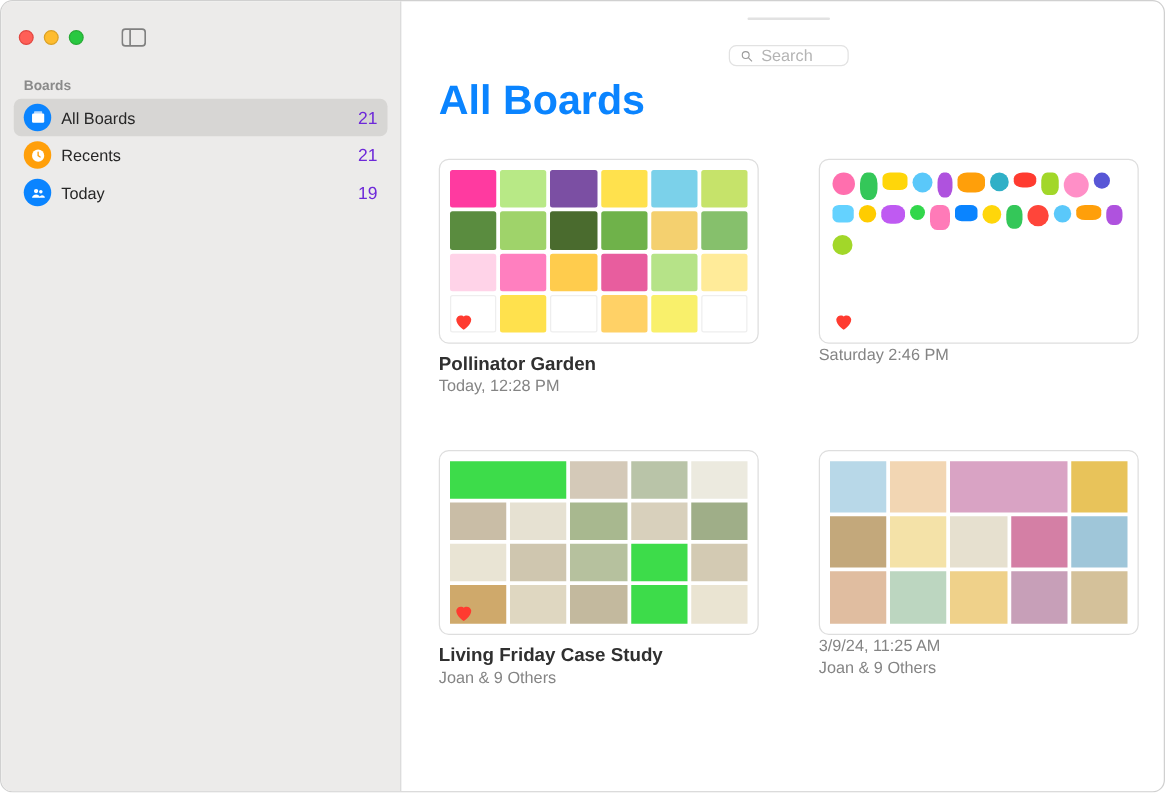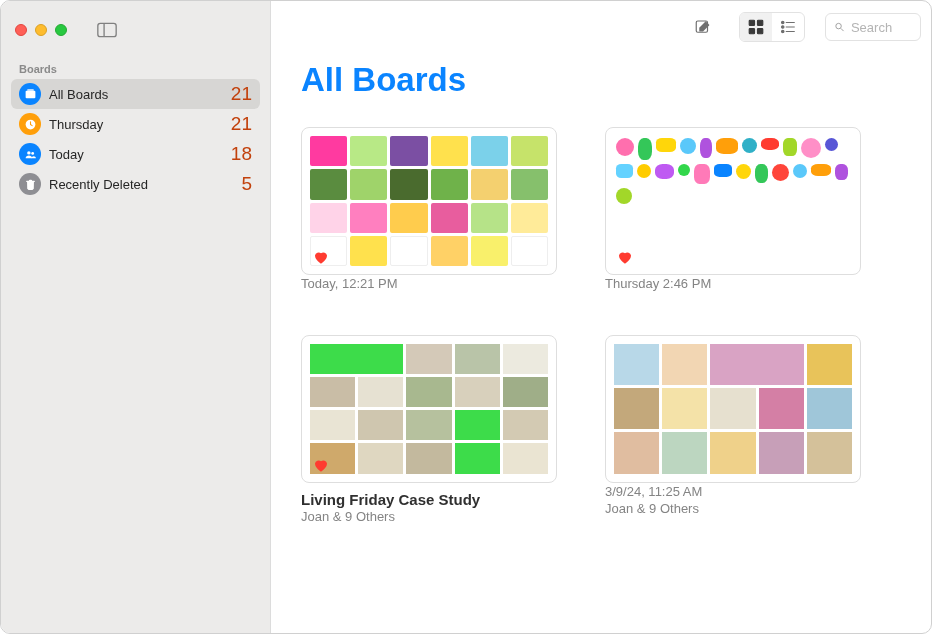--- a/index.html
+++ b/index.html
@@ -14,21 +14,21 @@
     width: 932px;
     height: 634px;
     border-radius: 10px;
     border: 1px solid #d0d0d0;
     display: flex;
     overflow: hidden;
     background: #fff;
   }
   
   .sidebar {
-    width: 270px;
+    width: 320px;
     background: #ecebea;
     border-right: 1px solid #dcdcdc;
     display: flex;
     flex-direction: column;
     padding-top: 6px;
   }
   .titlebar {
     height: 46px;
     display: flex;
     align-items: center;
@@ -60,22 +60,22 @@
     border-radius: 6px;
     padding: 0 8px;
     gap: 8px;
     font-size: 13px;
     color: #262626;
     cursor: default;
   }
   .nav-item.selected { background: #d7d6d4; }
   .nav-item .count {
     margin-left: auto;
-    color: #c2410c;
-    font-size: 19px;
+    color: #6d28d9;
+    font-size: 14px;
   }
   .nav-icon {
     width: 22px; height: 22px; border-radius: 50%;
     display: flex; align-items: center; justify-content: center;
     flex-shrink: 0;
   }
   .nav-icon svg { width: 13px; height: 13px; fill: #fff; }
   .ic-all { background: #0a84ff; }
   .ic-recents { background: #ff9f0a; }
   .ic-shared { background: #0a84ff; }
@@ -89,20 +89,21 @@
     flex-direction: column;
     overflow: hidden;
   }
   .toolbar {
     height: 52px;
     display: flex;
     align-items: center;
     justify-content: flex-end;
     padding: 0 10px 0 20px;
     gap: 20px;
+    flex-direction: column;
   }
   .tb-btn {
     height: 28px;
     min-width: 32px;
     border-radius: 6px;
     display: flex; align-items: center; justify-content: center;
     color: #6f6f6f;
     cursor: default;
   }
   .tb-btn.active { color: #3a3a3a; }
@@ -222,45 +223,34 @@
         <span>All Boards</span>
         <span class="count">21</span>
       </li>
       <li class="nav-item">
         <span class="nav-icon ic-recents">
           <svg viewBox="0 0 24 24">
               <circle cx="12" cy="12" r="9"></circle>
               <path d="M12 7v5l3 2" stroke="#ff9f0a" stroke-width="2" fill="none" stroke-linecap="round"></path>
             </svg>
         </span>
-        <span>Thursday</span>
+        <span>Recents</span>
         <span class="count">21</span>
       </li>
       <li class="nav-item">
         <span class="nav-icon ic-shared">
           <svg viewBox="0 0 24 24">
               <circle cx="9" cy="9" r="3.2"></circle>
               <circle cx="16" cy="10" r="2.6"></circle>
               <path d="M3 19c0-3 3-5 6-5s6 2 6 5"></path>
               <path d="M14 19c0-2.5 2-4 4-4s4 1.5 4 4"></path>
             </svg>
         </span>
         <span>Today</span>
-        <span class="count">18</span>
-      </li>
-      <li class="nav-item">
-        <span class="nav-icon ic-trash">
-          <svg viewBox="0 0 24 24">
-              <path d="M4 7h16M9 7V5a2 2 0 0 1 2-2h2a2 2 0 0 1 2 2v2M6 7l1 13a2 2 0 0 0 2 2h6a2 2 0 0 0 2-2l1-13" fill="#fff" stroke="#8e8e93" stroke-width="0"></path>
-              <rect x="6" y="7" width="12" height="14" rx="1.5"></rect>
-              <rect x="4" y="5" width="16" height="2.5" rx="1"></rect>
-            </svg>
-        </span>
-        <span>Recently Deleted</span>
-        <span class="count">5</span>
+        <span class="count">19</span>
       </li>
     </ul>
   </aside>
 
   <main class="main">
     <div class="toolbar">
       <div class="tb-btn" title="New Board">
         <svg viewBox="0 0 24 24">
           <rect x="3" y="4" width="15" height="15" rx="2"></rect>
           <path d="M15 5l5 5-8 8H7v-5z" fill="#6f6f6f" stroke="none"></path>
@@ -328,21 +318,22 @@
                 <div class="swatch" style="background:#ffd166"></div>
                 <div class="swatch" style="background:#f9f06b"></div>
                 <div class="swatch" style="background:#fff;border:1px solid #eee"></div>
             </div>
             <span class="fav-heart">
               <svg viewBox="0 0 24 24">
                   <path d="M12 21s-8-5-8-11a5 5 0 0 1 8-3 5 5 0 0 1 8 3c0 6-8 11-8 11z"></path>
                 </svg>
             </span>
           </div>
-          <div class="card-meta">Today, 12:21 PM</div>
+          <div class="card-title">Pollinator Garden</div>
+          <div class="card-meta">Today, 12:28 PM</div>
         </div>
 
         <div class="card">
           <div class="thumb">
             <div class="m2" style="position:absolute;inset:6px">
               <span class="blob" style="width:18px;height:18px;background:#ff6fae"></span>
               <span class="blob" style="width:14px;height:22px;background:#34c759;border-radius:40%"></span>
               <span class="blob" style="width:20px;height:14px;background:#ffd60a;border-radius:30%"></span>
               <span class="blob" style="width:16px;height:16px;background:#5ac8fa"></span>
               <span class="blob" style="width:12px;height:20px;background:#af52de;border-radius:40%"></span>
@@ -365,21 +356,21 @@
               <span class="blob" style="width:20px;height:12px;background:#ff9f0a;border-radius:35%"></span>
               <span class="blob" style="width:13px;height:16px;background:#af52de;border-radius:40%"></span>
               <span class="blob" style="width:16px;height:16px;background:#a2d729"></span>
             </div>
             <span class="fav-heart">
               <svg viewBox="0 0 24 24">
                   <path d="M12 21s-8-5-8-11a5 5 0 0 1 8-3 5 5 0 0 1 8 3c0 6-8 11-8 11z"></path>
                 </svg>
             </span>
           </div>
-          <div class="card-meta">Thursday 2:46 PM</div>
+          <div class="card-meta">Saturday 2:46 PM</div>
         </div>
 
         <div class="card">
           <div class="thumb">
             <div class="mosaic m3">
               <div class="swatch" style="background:#3ddc4a;grid-column:1/3"></div>
                 <div class="swatch" style="background:#d4c9b8"></div>
                 <div class="swatch" style="background:#b9c4a8"></div>
                 <div class="swatch" style="background:#eceadf"></div>
               <div class="swatch" style="background:#c9bda6"></div>

